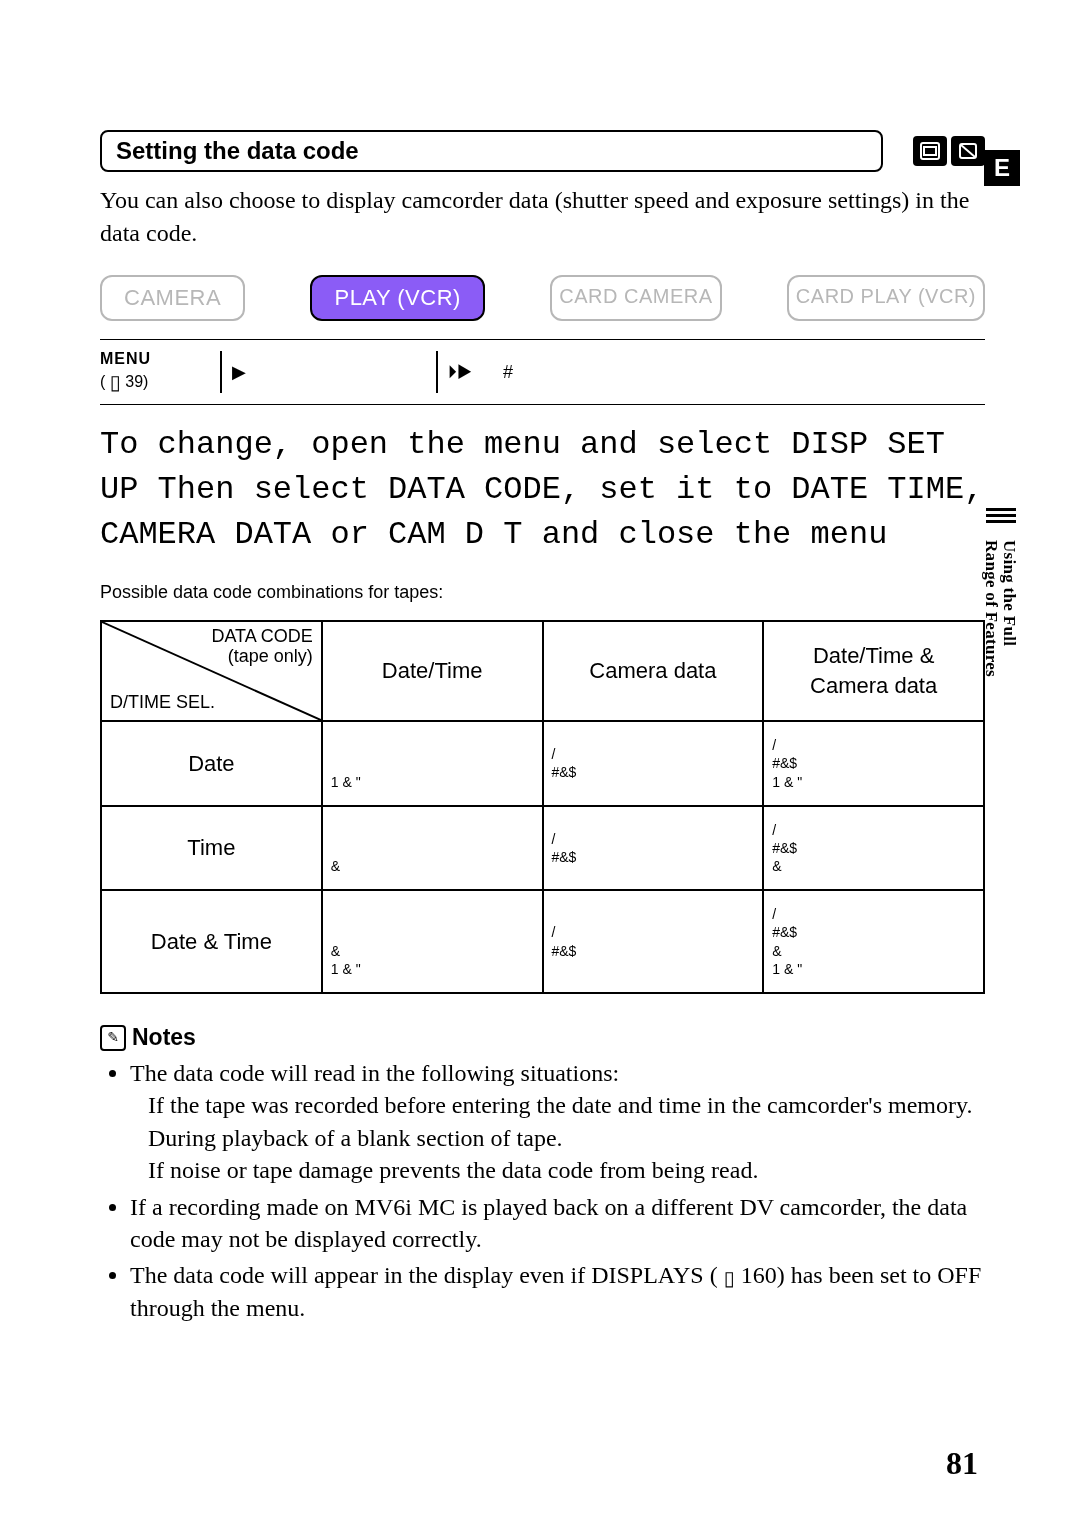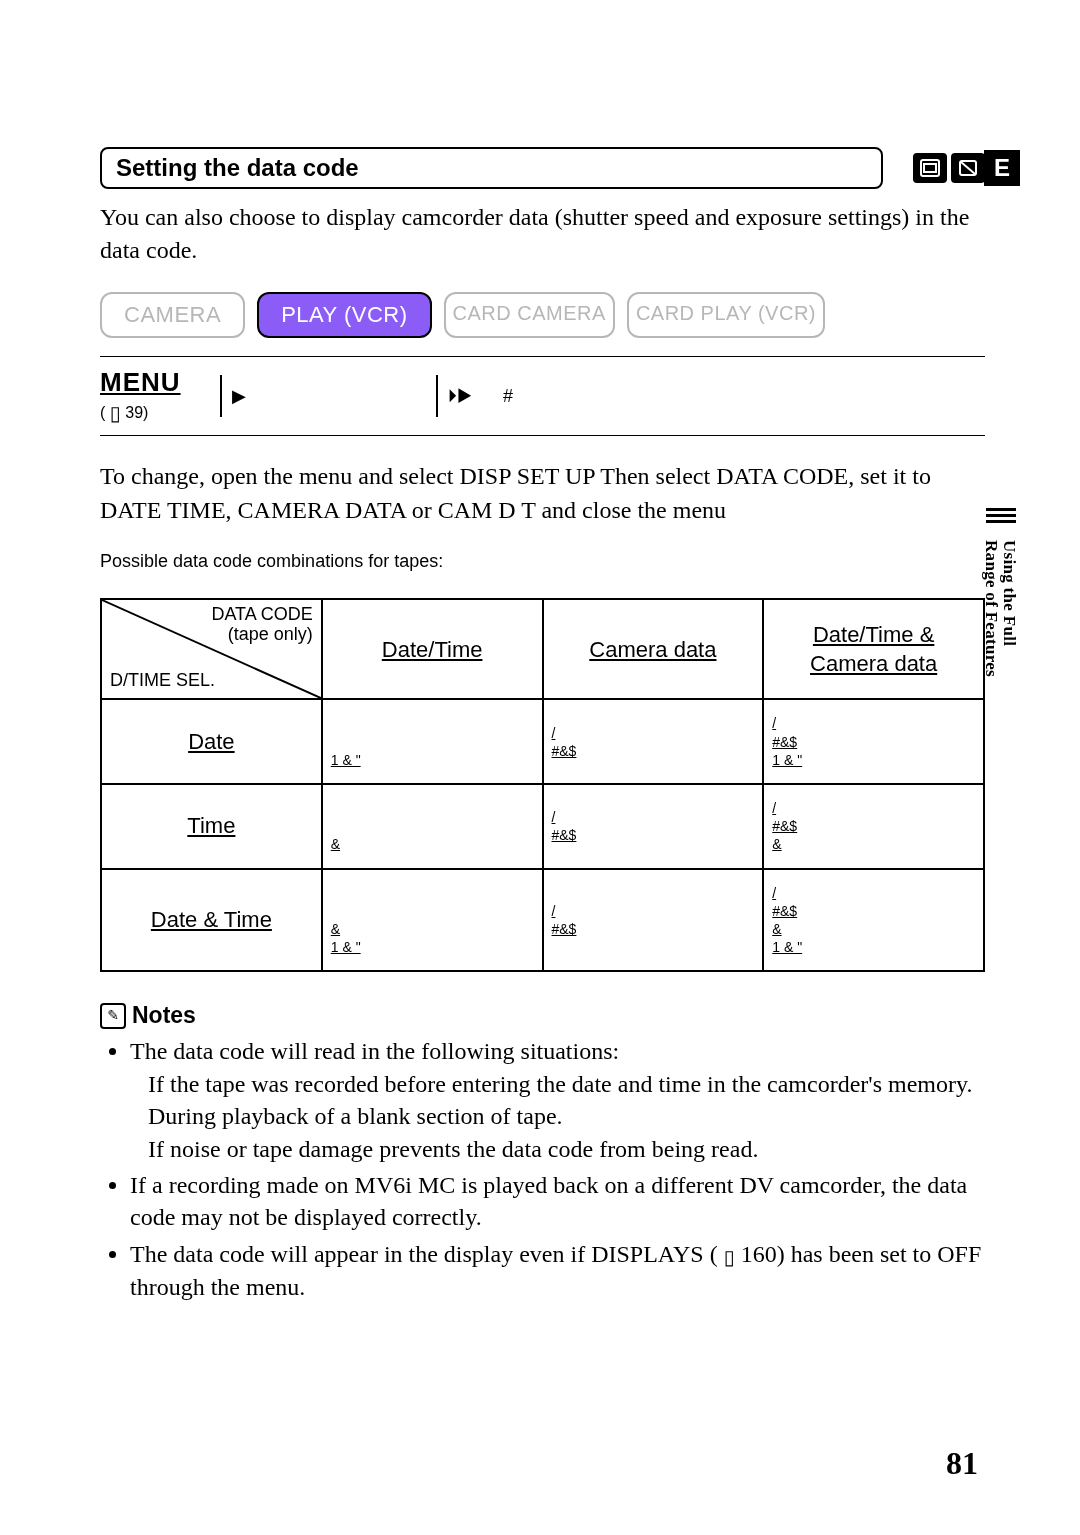--- a/index.html
+++ b/index.html
@@ -58,21 +58,20 @@
     writing-mode: vertical-rl;
     line-height: 1.05;
     letter-spacing: 0.3px;
   }
 
   
   .heading-row {
     display: flex;
     align-items: center;
     gap: 30px;
-    margin-top: 17px;
   }
   .heading-box {
     flex: 1;
     border: 2px solid #000;
     border-radius: 8px;
     padding: 3px 14px;
     font-family: Arial, Helvetica, sans-serif;
     font-weight: bold;
     font-size: 24px;
   }
@@ -97,20 +96,21 @@
   }
 
   
   .mode-row {
     margin-top: 26px;
     display: flex;
     gap: 12px;
     font-family: Arial, Helvetica, sans-serif;
     font-size: 22px;
     letter-spacing: 0.5px;
+    justify-content: space-between;
   }
   .mode-btn {
     border: 2px solid #b7b7b7;
     color: #b7b7b7;
     border-radius: 12px;
     padding: 6px 22px;
     text-align: center;
   }
   .mode-btn.active {
     border-color: #000;
@@ -129,62 +129,60 @@
     padding: 8px 0;
     font-family: Arial, Helvetica, sans-serif;
     font-size: 18px;
   }
   .menu-left {
     width: 120px;
   }
   .menu-left .m-title {
     font-family: Arial, Helvetica, sans-serif;
     font-weight: 900;
-    font-size: 26px;
+    font-size: 16px;
     letter-spacing: 1px;
-    text-decoration: underline;
   }
   .menu-left .m-ref {
     font-size: 16px;
   }
   .menu-arrow {
     font-size: 18px;
     padding: 0 10px;
   }
   .menu-sep {
     width: 2px;
     height: 42px;
     background: #000;
   }
   .menu-item {
     padding: 0 20px;
   }
 
   .instruction {
-    margin-top: 24px;
-    font-family: Liberation Serif, serif;
-    font-size: 24px;
+    margin-top: 18px;
+    font-family: Liberation Mono, monospace;
+    font-size: 32px;
     line-height: 1.4;
   }
 
   .sub-caption {
     margin-top: 22px;
     font-family: Arial, Helvetica, sans-serif;
     font-size: 18px;
   }
 
   
   table.combo {
-    margin-top: 25px;
+    margin-top: 16px;
     border-collapse: collapse;
     width: 100%;
     table-layout: fixed;
     font-family: Arial, Helvetica, sans-serif;
     font-size: 20px;
-    text-decoration: underline;
   }
   table.combo th, table.combo td {
     border: 2px solid #000;
     padding: 14px 8px;
     vertical-align: middle;
   }
   table.combo th {
     font-weight: normal;
     text-align: center;
     height: 70px;

